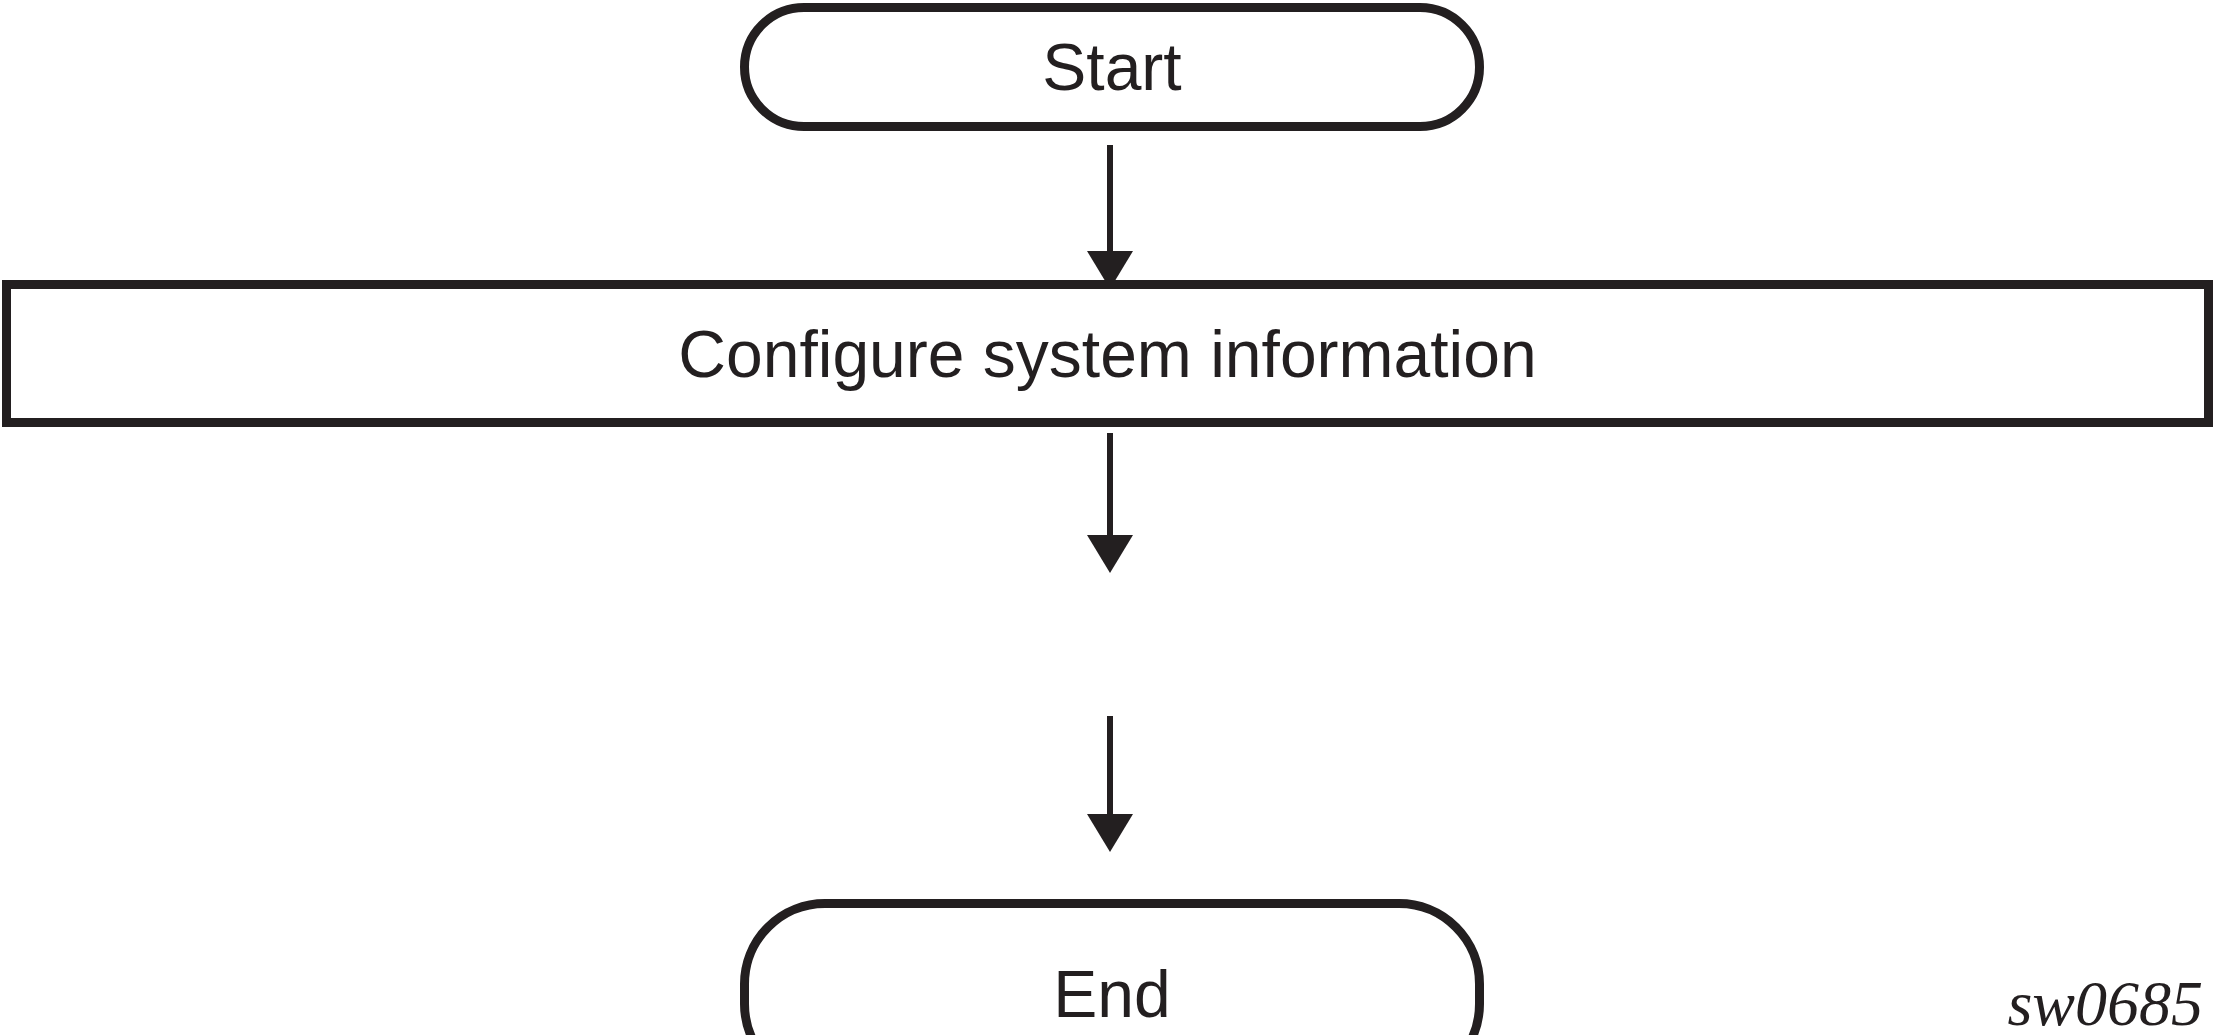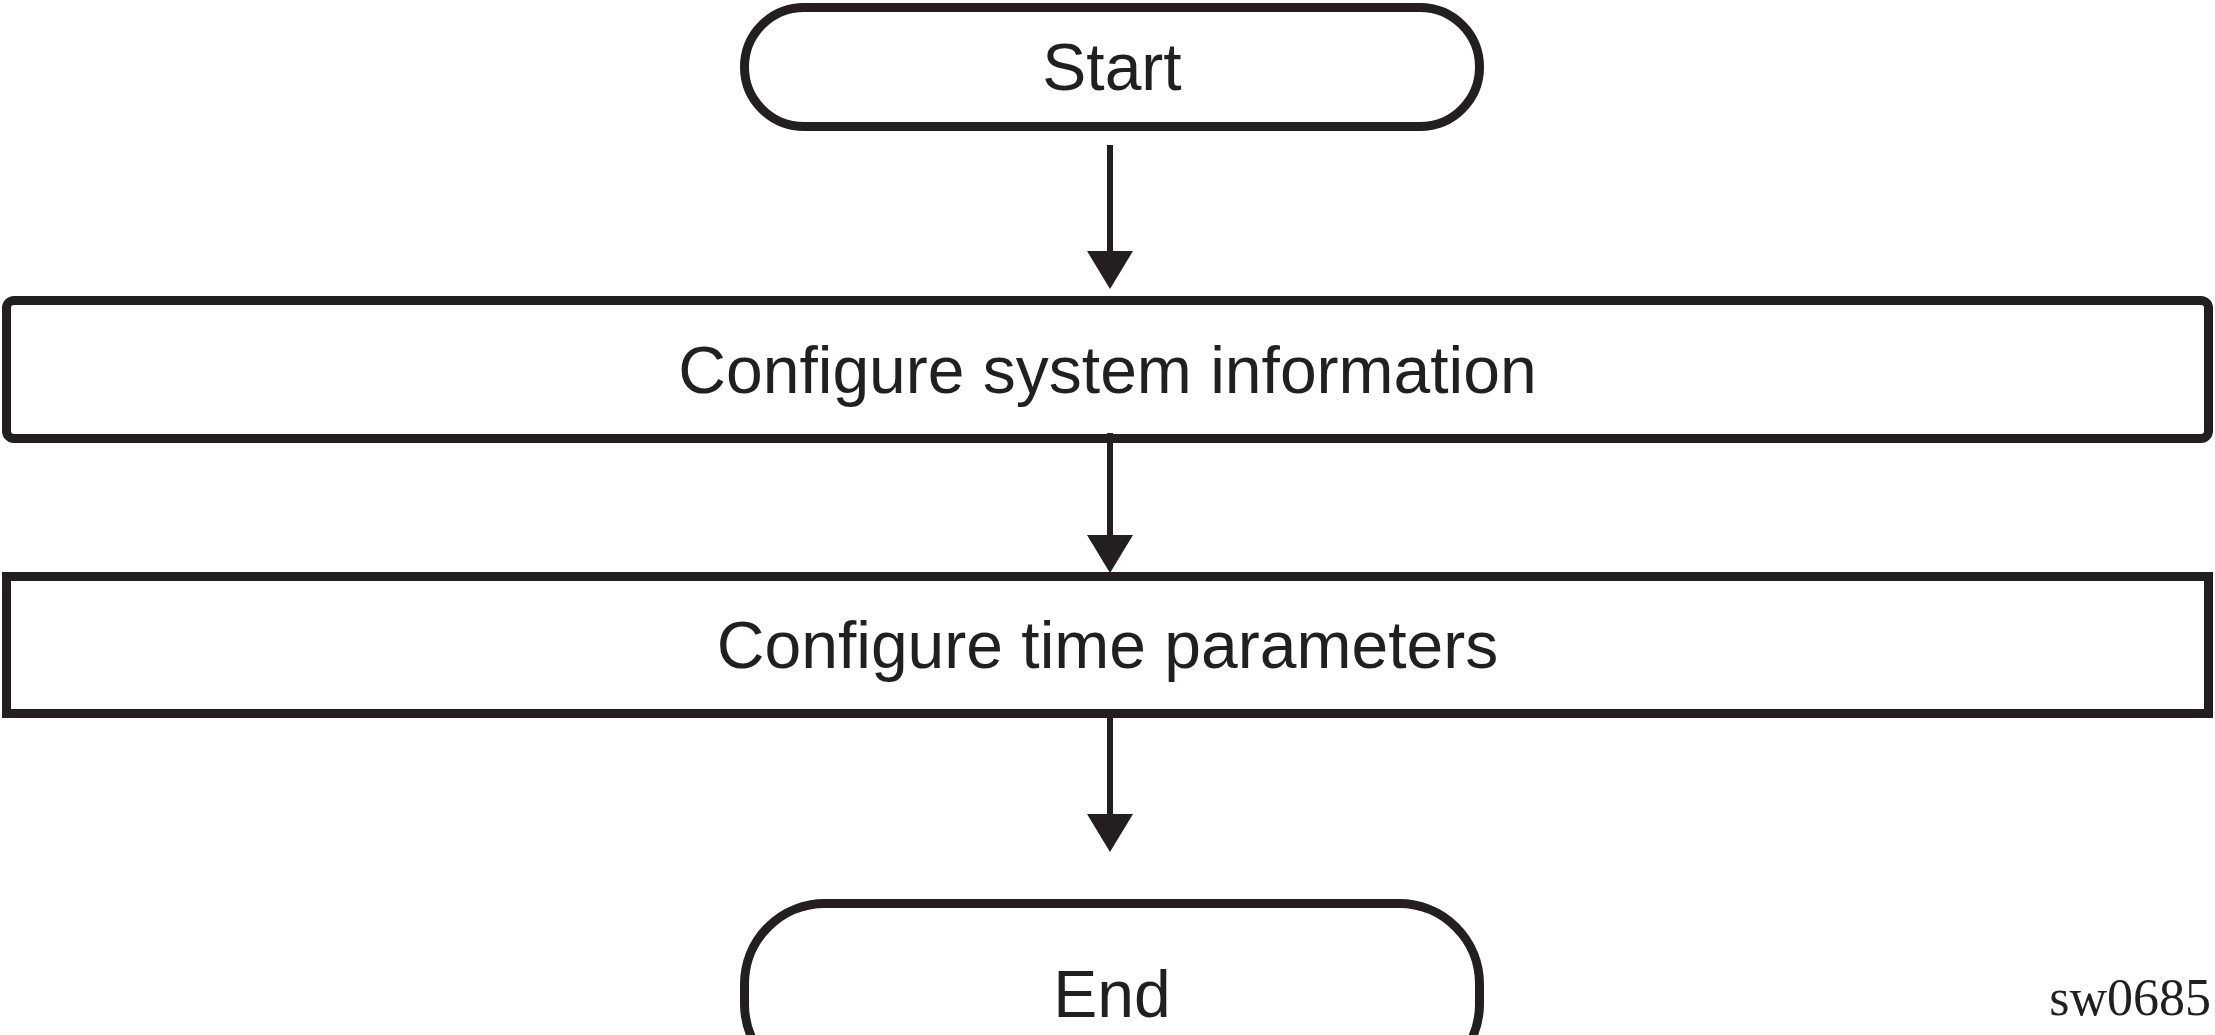--- a/index.html
+++ b/index.html
@@ -38,21 +38,21 @@
     height: 128px;
     border-radius: 85px;
   }
   .terminator.start { top: 3px; }
   .terminator.end   { top: 851px; height: 190px; margin-top: 48px; }
   .process {
     left: 2px;
     width: 2211px;
     height: 147px;
   }
-  .process.step1 { top: 296px; border-radius: 12px; }
+  .process.step1 { top: 280px; }
   .process.step2 { top: 572px; height: 146px; }
   .arrow-line {
     position: absolute;
     left: 1107px;
     width: 6px;
     background: #231f20;
   }
   .arrow-head {
     position: absolute;
     left: 1087px;
@@ -63,24 +63,25 @@
     border-top: 38px solid #231f20;
   }
   .line1 { top: 145px; height: 108px; }
   .head1 { top: 251px; }
   .line2 { top: 433px; height: 104px; }
   .head2 { top: 535px; }
   .line3 { top: 716px; height: 100px; }
   .head3 { top: 814px; }
   .figure-id {
     position: absolute;
-    right: 4px;
+    right: 12px;
     top: 972px;
     font-family: "Liberation Serif", "DejaVu Serif", serif;
-    font-size: 52px;
+    font-style: italic;
+    font-size: 64px;
     line-height: 1;
     color: #231f20;
   }
 </style>
 </head>
 <body>
 
 <div class="canvas">
 
   <div class="node terminator start">
@@ -90,23 +91,20 @@
   <div class="arrow-line line1"></div>
   <div class="arrow-head head1"></div>
 
   <div class="node process step1">
     <span>Configure system information</span>
   </div>
 
   <div class="arrow-line line2"></div>
   <div class="arrow-head head2"></div>
 
-  <div class="node process step2">
-    <span>Configure time parameters</span>
-  </div>
 
   <div class="arrow-line line3"></div>
   <div class="arrow-head head3"></div>
 
   <div class="node terminator end">
     <span>End</span>
   </div>
 
   <div class="figure-id">sw0685</div>
 

